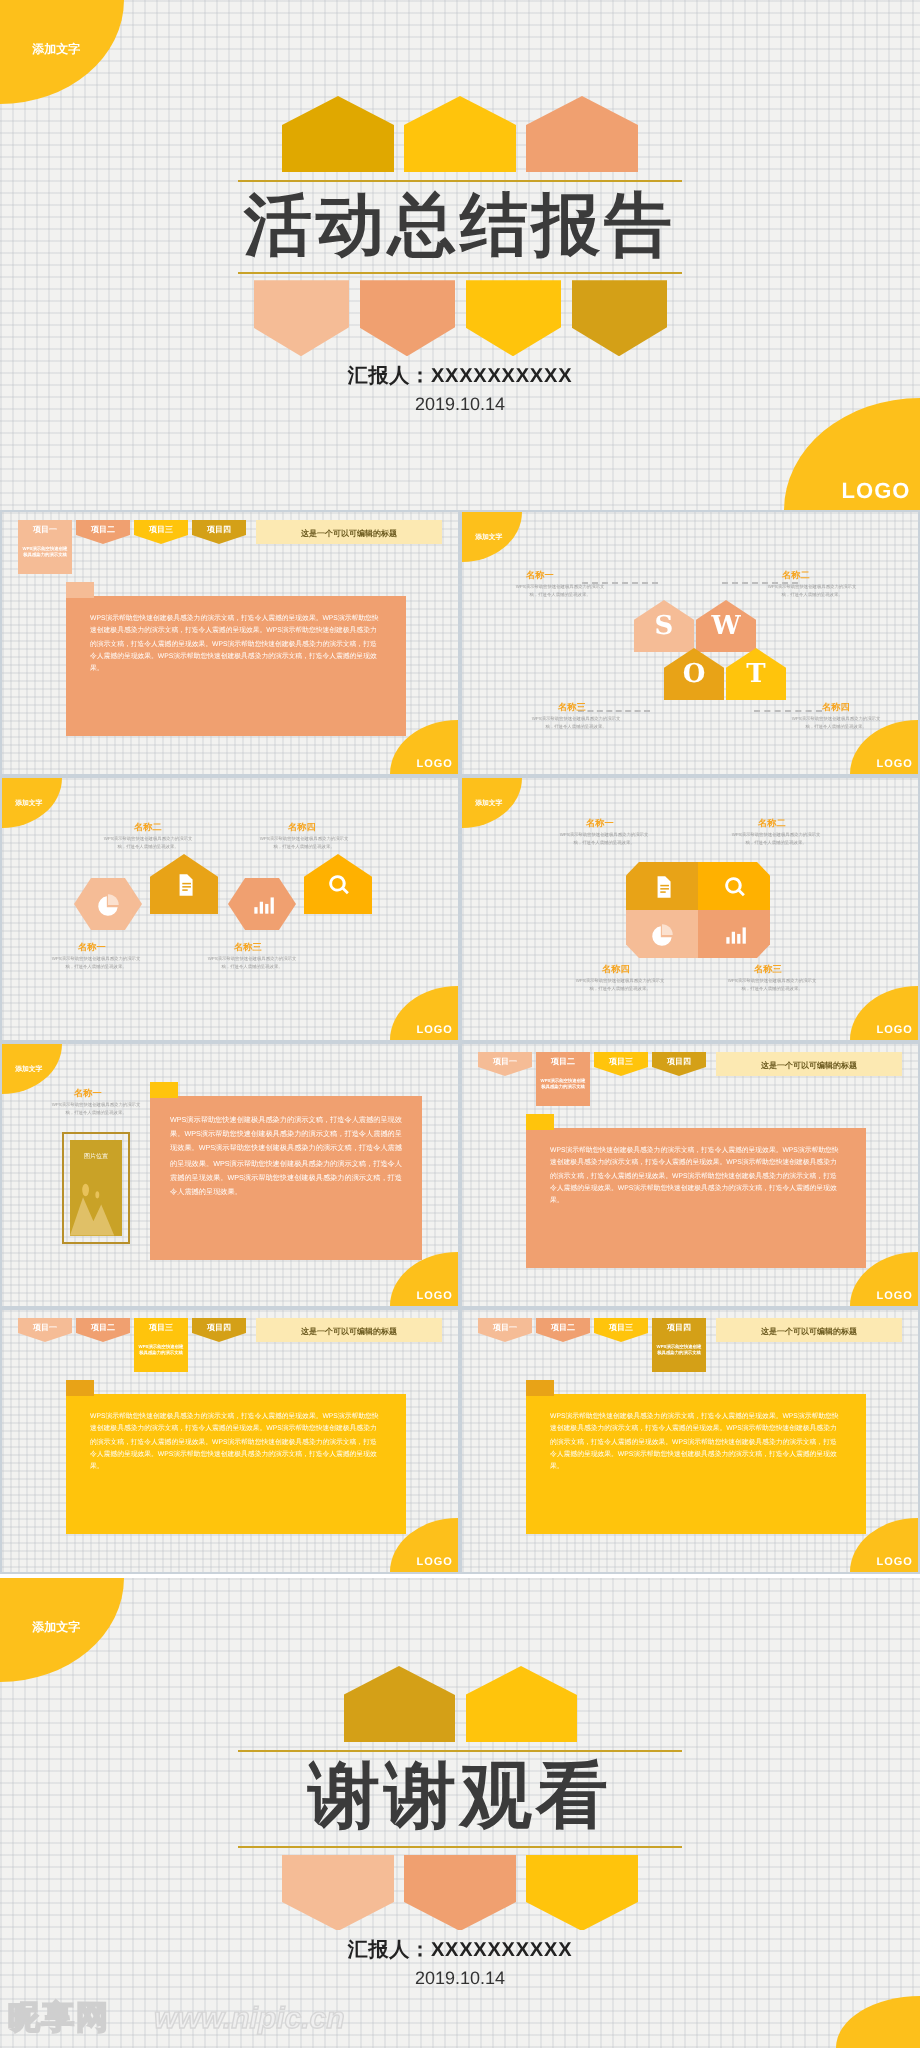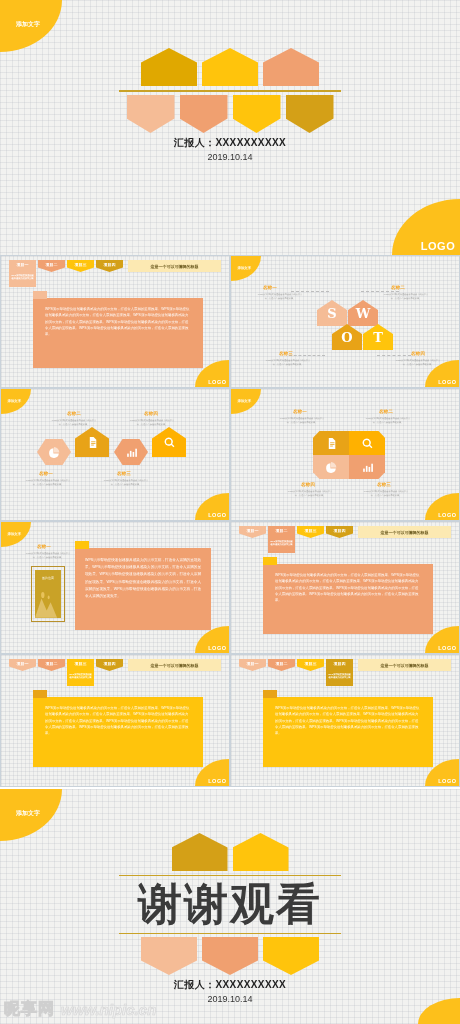--- a/index.html
+++ b/index.html
@@ -113,25 +113,25 @@
   
   .picbox { position:absolute; width:34px; height:56px; border:1.5px solid #B8902A; padding:3px; }
   .picin { width:100%; height:100%; background:#C9A227; position:relative; overflow:hidden; }
   .picin .ph { position:absolute; left:0; right:0; top:6px; text-align:center; font-size:3px; color:#fff; }
   .picin svg { position:absolute; bottom:0; left:0; width:100%; height:60%; }
 
   
   #end-slide { position:absolute; left:0; top:789px; width:460px; height:235px; border:none; }
   #end-slide .corner-tl { width:62px; height:52px; font-size:6px; }
   #end-slide .pent-row .p { width:56px; height:38px; }
-  #end-slide .main-title { font-size:44px; }
+  #end-slide .main-title { font-size:36px; }
 
   
   .wm { position:absolute; left:0; bottom:0; width:428px; height:30px;
-        display:flex; align-items:center; pointer-events:none; }
+        display:flex; align-items:center; pointer-events:none;gap:16px; }
   .wm-logo { font-size:16px; font-weight:bold; color:#e4e4e4;
              -webkit-text-stroke:1px #cfcfcf; letter-spacing:1px; margin-left:4px;
              font-family:"DejaVu Sans","Liberation Sans",sans-serif; }
   .wm-url { font-size:15px; font-style:italic; font-weight:bold; color:#efefef;
             -webkit-text-stroke:.7px #d6d6d6; margin-left:6px; }
   .wm-id { font-size:11px; color:#6f6f6f; margin-left:10px; background:rgba(220,220,220,.55); padding:0 2px;}
   .wm-corner { position:absolute; right:0; bottom:0; width:42px; height:26px;
                background:#FDC01B; border-top-left-radius:100%; }
 </style>
 </head>
@@ -147,20 +147,21 @@
       <span>LOGO</span>
     </div>
 
     <div class="title-stack">
       <div class="pent-row">
         <div class="p pent-up" style="background:#E0A800"></div>
         <div class="p pent-up" style="background:#FFC40C"></div>
         <div class="p pent-up" style="background:#F0A070"></div>
       </div>
       <div class="rule"></div>
+      <div class="main-title">活动总结报告</div>
       <div class="rule b"></div>
       <div class="pent-row down">
         <div class="p pent-down" style="background:#F5BC96"></div>
         <div class="p pent-down" style="background:#F0A070"></div>
         <div class="p pent-down" style="background:#FFC40C"></div>
         <div class="p pent-down" style="background:#D4A017"></div>
       </div>
       <div class="byline">汇报人：XXXXXXXXXX</div>
       <div class="dateline">2019.10.14</div>
     </div>

